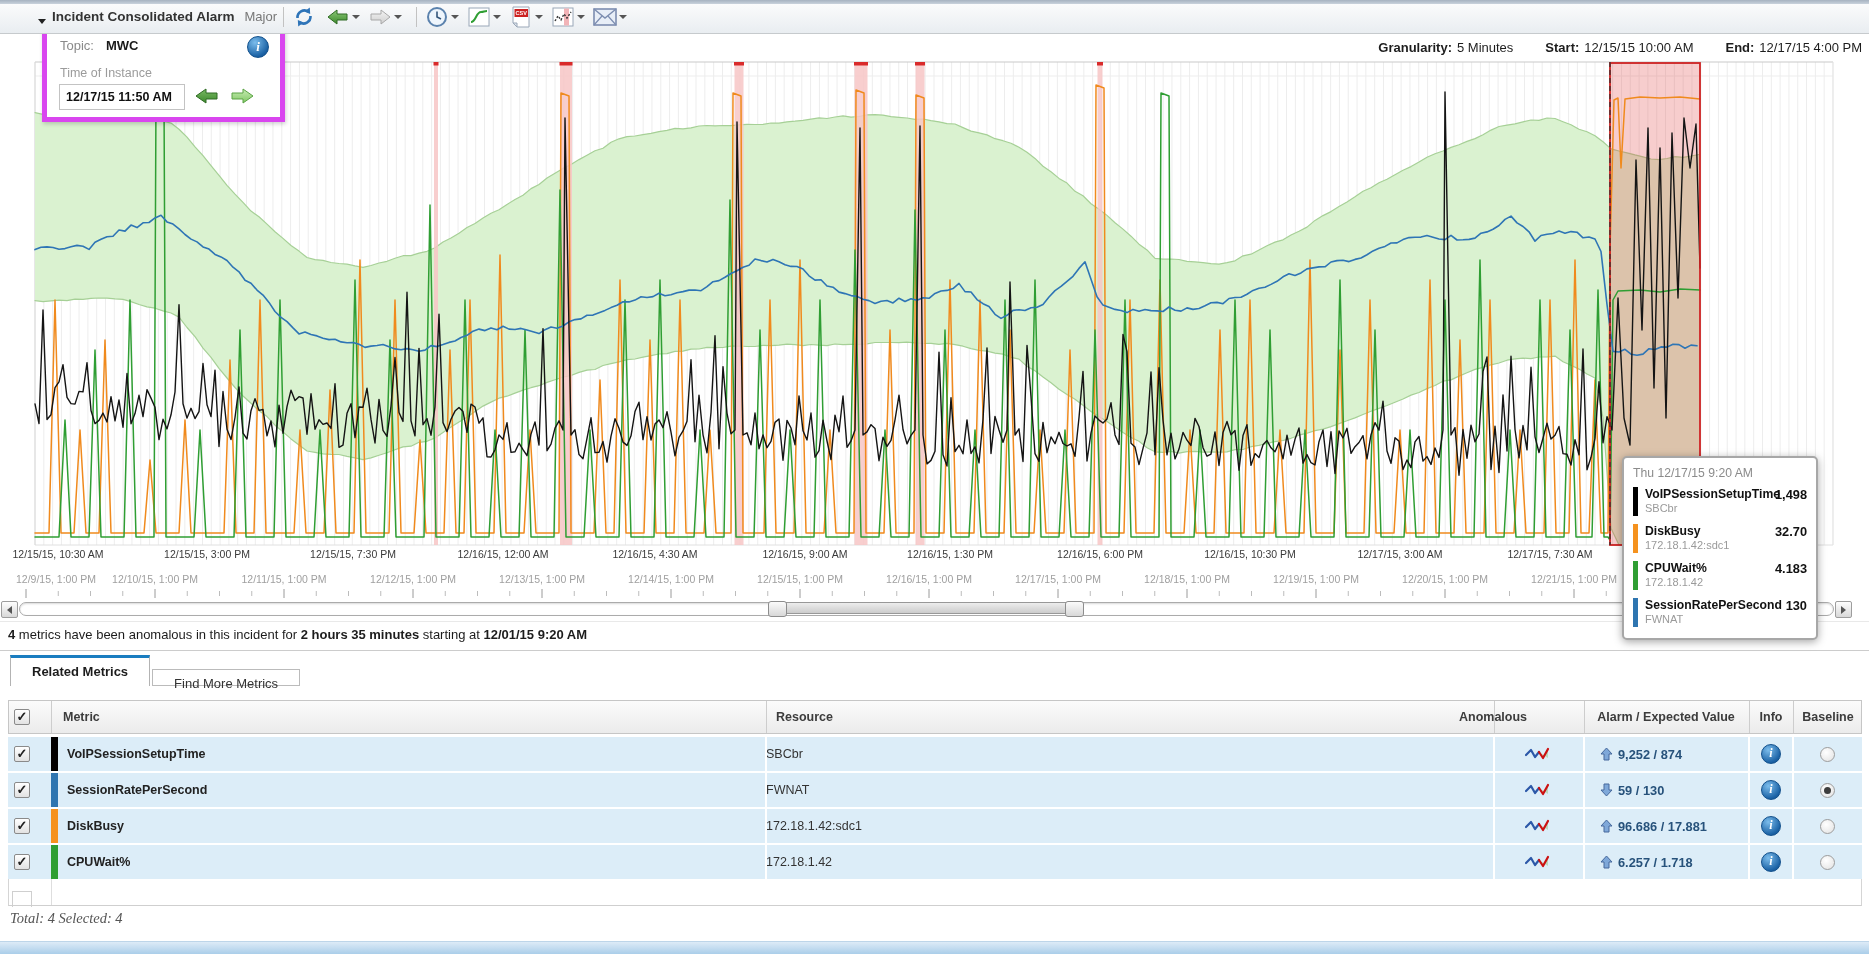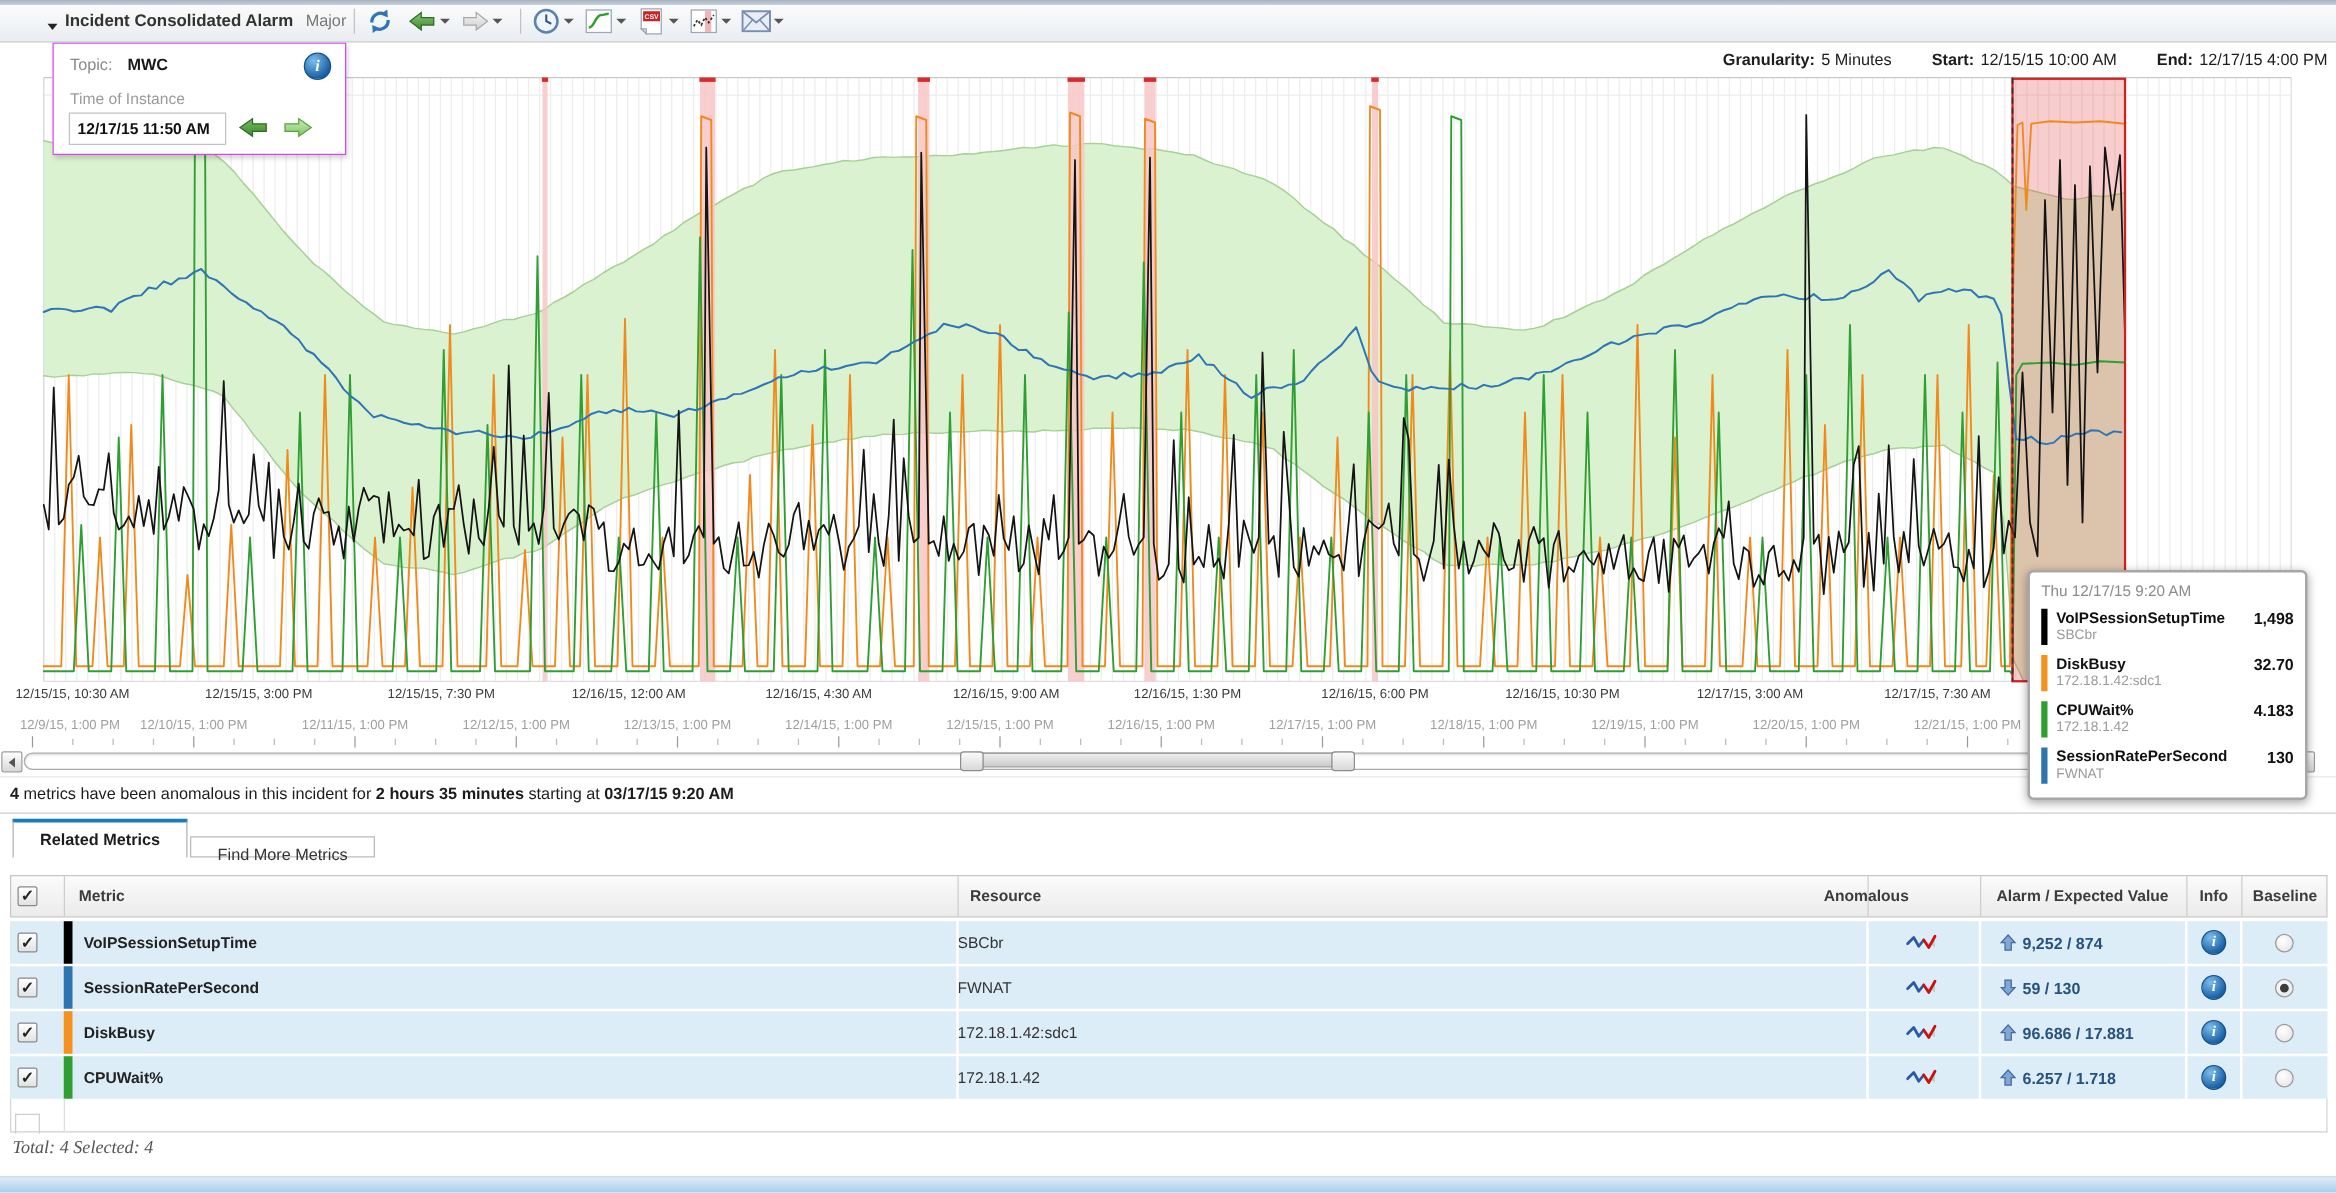--- a/index.html
+++ b/index.html
@@ -14,22 +14,22 @@
   .caret-down{width:0;height:0;border-left:4px solid transparent;border-right:4px solid transparent;
     border-top:5px solid #222;margin-right:6px;}
   .tb-title{font-weight:bold;font-size:13.5px;color:#333;}
   .tb-sev{font-size:13px;color:#777;margin-left:10px;}
   .tb-icons{position:absolute;left:276px;top:4px;height:26px;display:flex;align-items:center;}
   .tb-sep{width:1px;height:20px;background:#c2c2c2;margin:0 7px;}
   .tb-btn{width:26px;height:26px;display:flex;align-items:center;justify-content:center;cursor:pointer;}
   .tb-caret{width:0;height:0;border-left:4px solid transparent;border-right:4px solid transparent;
     border-top:4px solid #555;margin:0 7px 0 1px;}
   
-  .incident-panel{position:absolute;left:42px;top:34px;width:233px;height:88px;background:#fff;
-    border:1px solid #d946ef;box-shadow:1px 2px 4px rgba(0,0,0,.18);z-index:15;text-decoration:underline;}
+  .incident-panel{position:absolute;left:42px;top:24px;width:233px;height:88px;background:#fff;
+    border:5px solid #d946ef;box-shadow:1px 2px 4px rgba(0,0,0,.18);z-index:15;text-decoration:underline;}
   .ip-topic{position:absolute;left:13px;top:9px;font-size:13px;color:#8a8a8a;}
   .ip-topic b{color:#1a1a1a;margin-left:12px;}
   .info-btn{width:20px;height:20px;border-radius:50%;
     background:radial-gradient(circle at 35% 28%,#7cbdec,#1c63a6 70%,#124a80);
     border:1px solid #11508c;color:#fff;font-family:"Liberation Serif",serif;font-style:italic;
     font-weight:bold;font-size:13px;text-align:center;line-height:19px;cursor:pointer;}
   .ip-info{position:absolute;right:11px;top:7px;}
   .ip-lbl2{position:absolute;left:13px;top:37px;font-size:12.5px;color:#9b9b9b;}
   .ip-input{position:absolute;left:12px;top:55px;width:118px;height:24px;border:1px solid #c3c3c3;
     background:#fff;font-weight:bold;font-size:12.5px;line-height:24px;padding-left:6px;color:#111;}
@@ -47,21 +47,21 @@
     background:linear-gradient(#fefefe,#d8d8d8);display:flex;align-items:center;justify-content:center;cursor:pointer;}
   .sb-tri-l{width:0;height:0;border-top:4px solid transparent;border-bottom:4px solid transparent;border-right:5px solid #555;}
   .sb-tri-r{width:0;height:0;border-top:4px solid transparent;border-bottom:4px solid transparent;border-left:5px solid #555;}
   .sb-track{position:absolute;left:19px;top:2px;width:1813px;height:12px;background:#fff;
     border:1px solid #ababab;border-radius:7px;box-shadow:inset 0 1px 2px rgba(0,0,0,.15);}
   .sb-thumb{position:absolute;left:775px;top:2px;width:300px;height:12px;border:1px solid #989898;
     border-radius:7px;background:linear-gradient(#ededed,#cccccc);box-sizing:border-box;cursor:pointer;}
   .sb-grip{position:absolute;top:1px;width:17px;height:14px;border:1px solid #8d8d8d;border-radius:3px;
     background:linear-gradient(#fbfbfb,#d8d8d8);cursor:pointer;}
   
-  .tooltip{position:absolute;left:1622px;top:456px;width:224px;background:#fff;border:2px solid #a7a7a7;
+  .tooltip{position:absolute;left:1622px;top:456px;width:196px;background:#fff;border:2px solid #a7a7a7;
     border-radius:5px;box-shadow:0 2px 8px rgba(0,0,0,.35);padding:8px 9px 3px 9px;z-index:30;box-sizing:border-box;}
   .tt-title{font-size:12.2px;color:#8b8b8b;margin-bottom:7px;white-space:nowrap;}
   .tt-entry{display:flex;margin-bottom:8px;}
   .tt-bar{width:5px;height:29px;margin-right:7px;flex-shrink:0;}
   .tt-mid{flex:1;min-width:0;}
   .tt-name{font-size:12.2px;font-weight:bold;color:#111;white-space:nowrap;}
   .tt-sub{font-size:11px;color:#9a9a9a;margin-top:1px;white-space:nowrap;}
   .tt-val{font-size:12.8px;font-weight:bold;color:#111;margin-left:4px;white-space:nowrap;}
   
   .divider1{position:absolute;left:0;top:621px;width:100%;height:1px;background:#e9e9e9;}
@@ -580,21 +580,21 @@
   <div class="tt-mid">
           <div class="tt-name">SessionRatePerSecond</div>
   <div class="tt-sub">FWNAT</div>
         </div>
   <div class="tt-val">130</div>
       </div>
     </div>
 </div>
 
 <div class="divider1"></div>
-<div class="status"><b>4</b><span> metrics have been anomalous in this incident for </span><b>2 hours 35 minutes</b><span> starting at </span><b>03/17/15 9:20 AM</b></div>
+<div class="status"><b>4</b><span> metrics have been anomalous in this incident for </span><b>2 hours 35 minutes</b><span> starting at </span><b>12/01/15 9:20 AM</b></div>
 <div class="divider2"></div>
 
 <div class="tabs">
   <div class="tab active">Related Metrics</div>
   <div class="tab inactive">Find More Metrics</div>
 </div>
 
 <div class="tbl-header" id="tbl-header">
     <div style="position:absolute;left:5px;top:8px">
       <div class="cb">✓</div>

